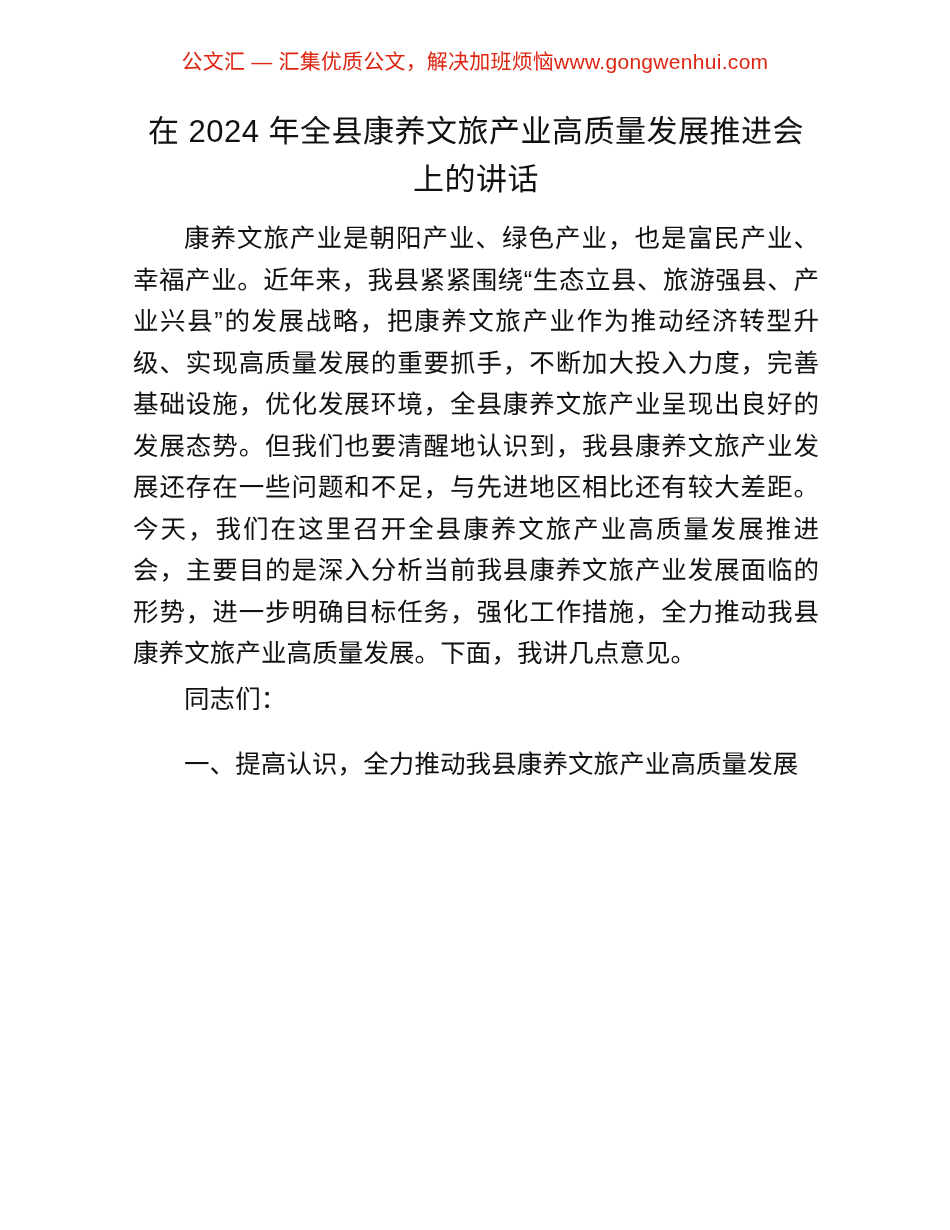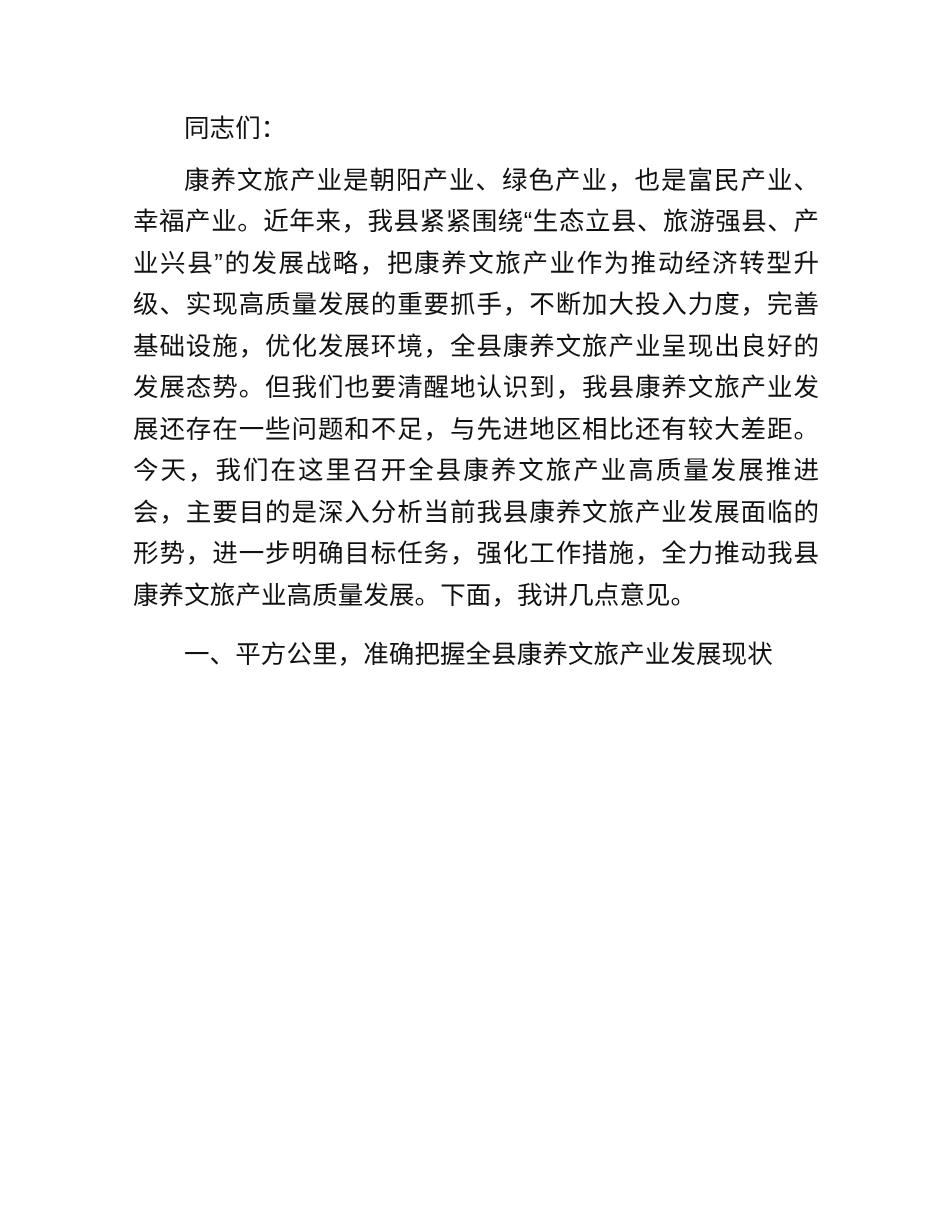--- a/index.html
+++ b/index.html
@@ -85,28 +85,32 @@
     text-align: left;
   }
 
   .spacer-sm { height: 6px; }
 </style>
 </head>
 <body>
 
 <div class="page">
 
+  <div class="site-banner" style="color: rgb(221, 37, 18);">
+    <span class="brand">公文汇 — 汇集优质公文，解决加班烦恼</span><span class="url">www.gongwenhui.com</span>
+  </div>
 
   <div class="doc">
 
+    <h1 class="doc-title">在 2024 年全县康养文旅产业高质量发展推进会上的讲话</h1>
+
+    <p class="para">康养文旅产业是朝阳产业、绿色产业，也是富民产业、幸福产业。近年来，我县紧紧围绕“生态立县、旅游强县、产业兴县”的发展战略，把康养文旅产业作为推动经济转型升级、实现高质量发展的重要抓手，不断加大投入力度，完善基础设施，优化发展环境，全县康养文旅产业呈现出良好的发展态势。但我们也要清醒地认识到，我县康养文旅产业发展还存在一些问题和不足，与先进地区相比还有较大差距。今天，我们在这里召开全县康养文旅产业高质量发展推进会，主要目的是深入分析当前我县康养文旅产业发展面临的形势，进一步明确目标任务，强化工作措施，全力推动我县康养文旅产业高质量发展。下面，我讲几点意见。</p>
 
     <p class="para salutation">同志们：</p>
 
-    <p class="para">康养文旅产业是朝阳产业、绿色产业，也是富民产业、幸福产业。近年来，我县紧紧围绕“生态立县、旅游强县、产业兴县”的发展战略，把康养文旅产业作为推动经济转型升级、实现高质量发展的重要抓手，不断加大投入力度，完善基础设施，优化发展环境，全县康养文旅产业呈现出良好的发展态势。但我们也要清醒地认识到，我县康养文旅产业发展还存在一些问题和不足，与先进地区相比还有较大差距。今天，我们在这里召开全县康养文旅产业高质量发展推进会，主要目的是深入分析当前我县康养文旅产业发展面临的形势，进一步明确目标任务，强化工作措施，全力推动我县康养文旅产业高质量发展。下面，我讲几点意见。</p>
-
     <div class="spacer-sm"></div>
 
-    <p class="para heading">一、平方公里，准确把握全县康养文旅产业发展现状</p>
+    <p class="para heading">一、提高认识，全力推动我县康养文旅产业高质量发展</p>
 
 
   </div>
 
 </div>
 
 </body></html>

